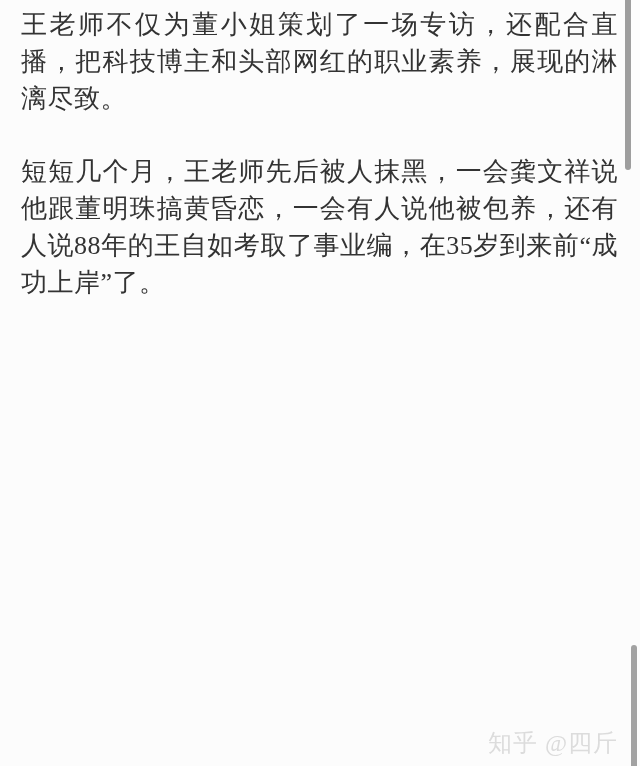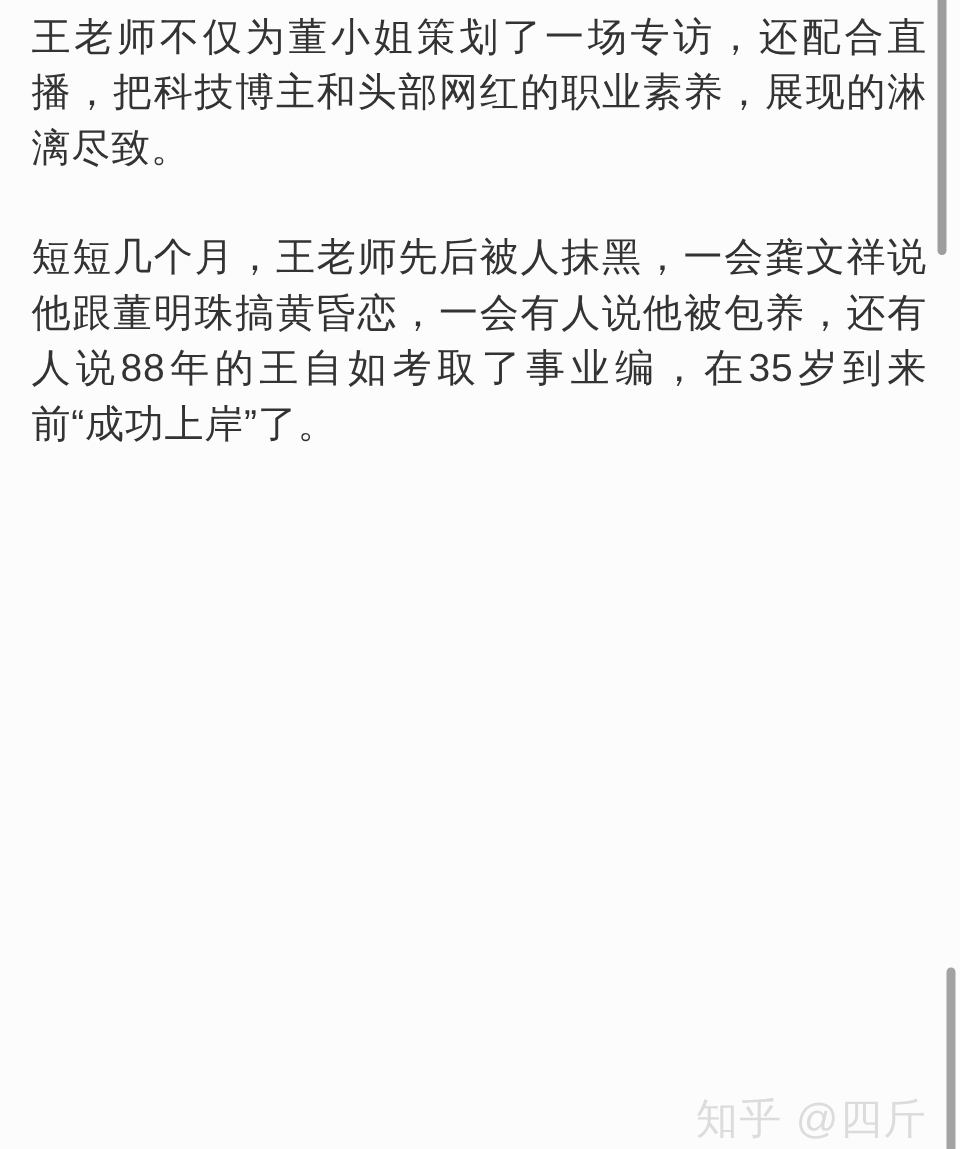--- a/index.html
+++ b/index.html
@@ -5,42 +5,42 @@
   html, body {
     margin: 0;
     padding: 0;
   }
   .page {
     position: relative;
     width: 640px;
     height: 766px;
     background: #fcfcfc;
     overflow: hidden;
-    font-family: Liberation Sans, sans-serif;
+    font-family: Liberation Serif, serif;
   }
   .content {
     position: absolute;
     left: 21px;
     top: 6px;
     width: 597px;
   }
   .para {
     margin: 0 0 36px 0;
     font-size: 26px;
     line-height: 37px;
     color: #333333;
     font-weight: 400;
     text-align: justify;
     letter-spacing: 0.5px;
   }
   .watermark {
     position: absolute;
     right: 22px;
     top: 727px;
-    font-size: 28px;
+    font-size: 24px;
     color: #dcdcdc;
     letter-spacing: 1px;
     white-space: nowrap;
   }
   .scroll-thumb {
     position: absolute;
     width: 6px;
     border-radius: 3px;
   }
   .scroll-thumb.top {

